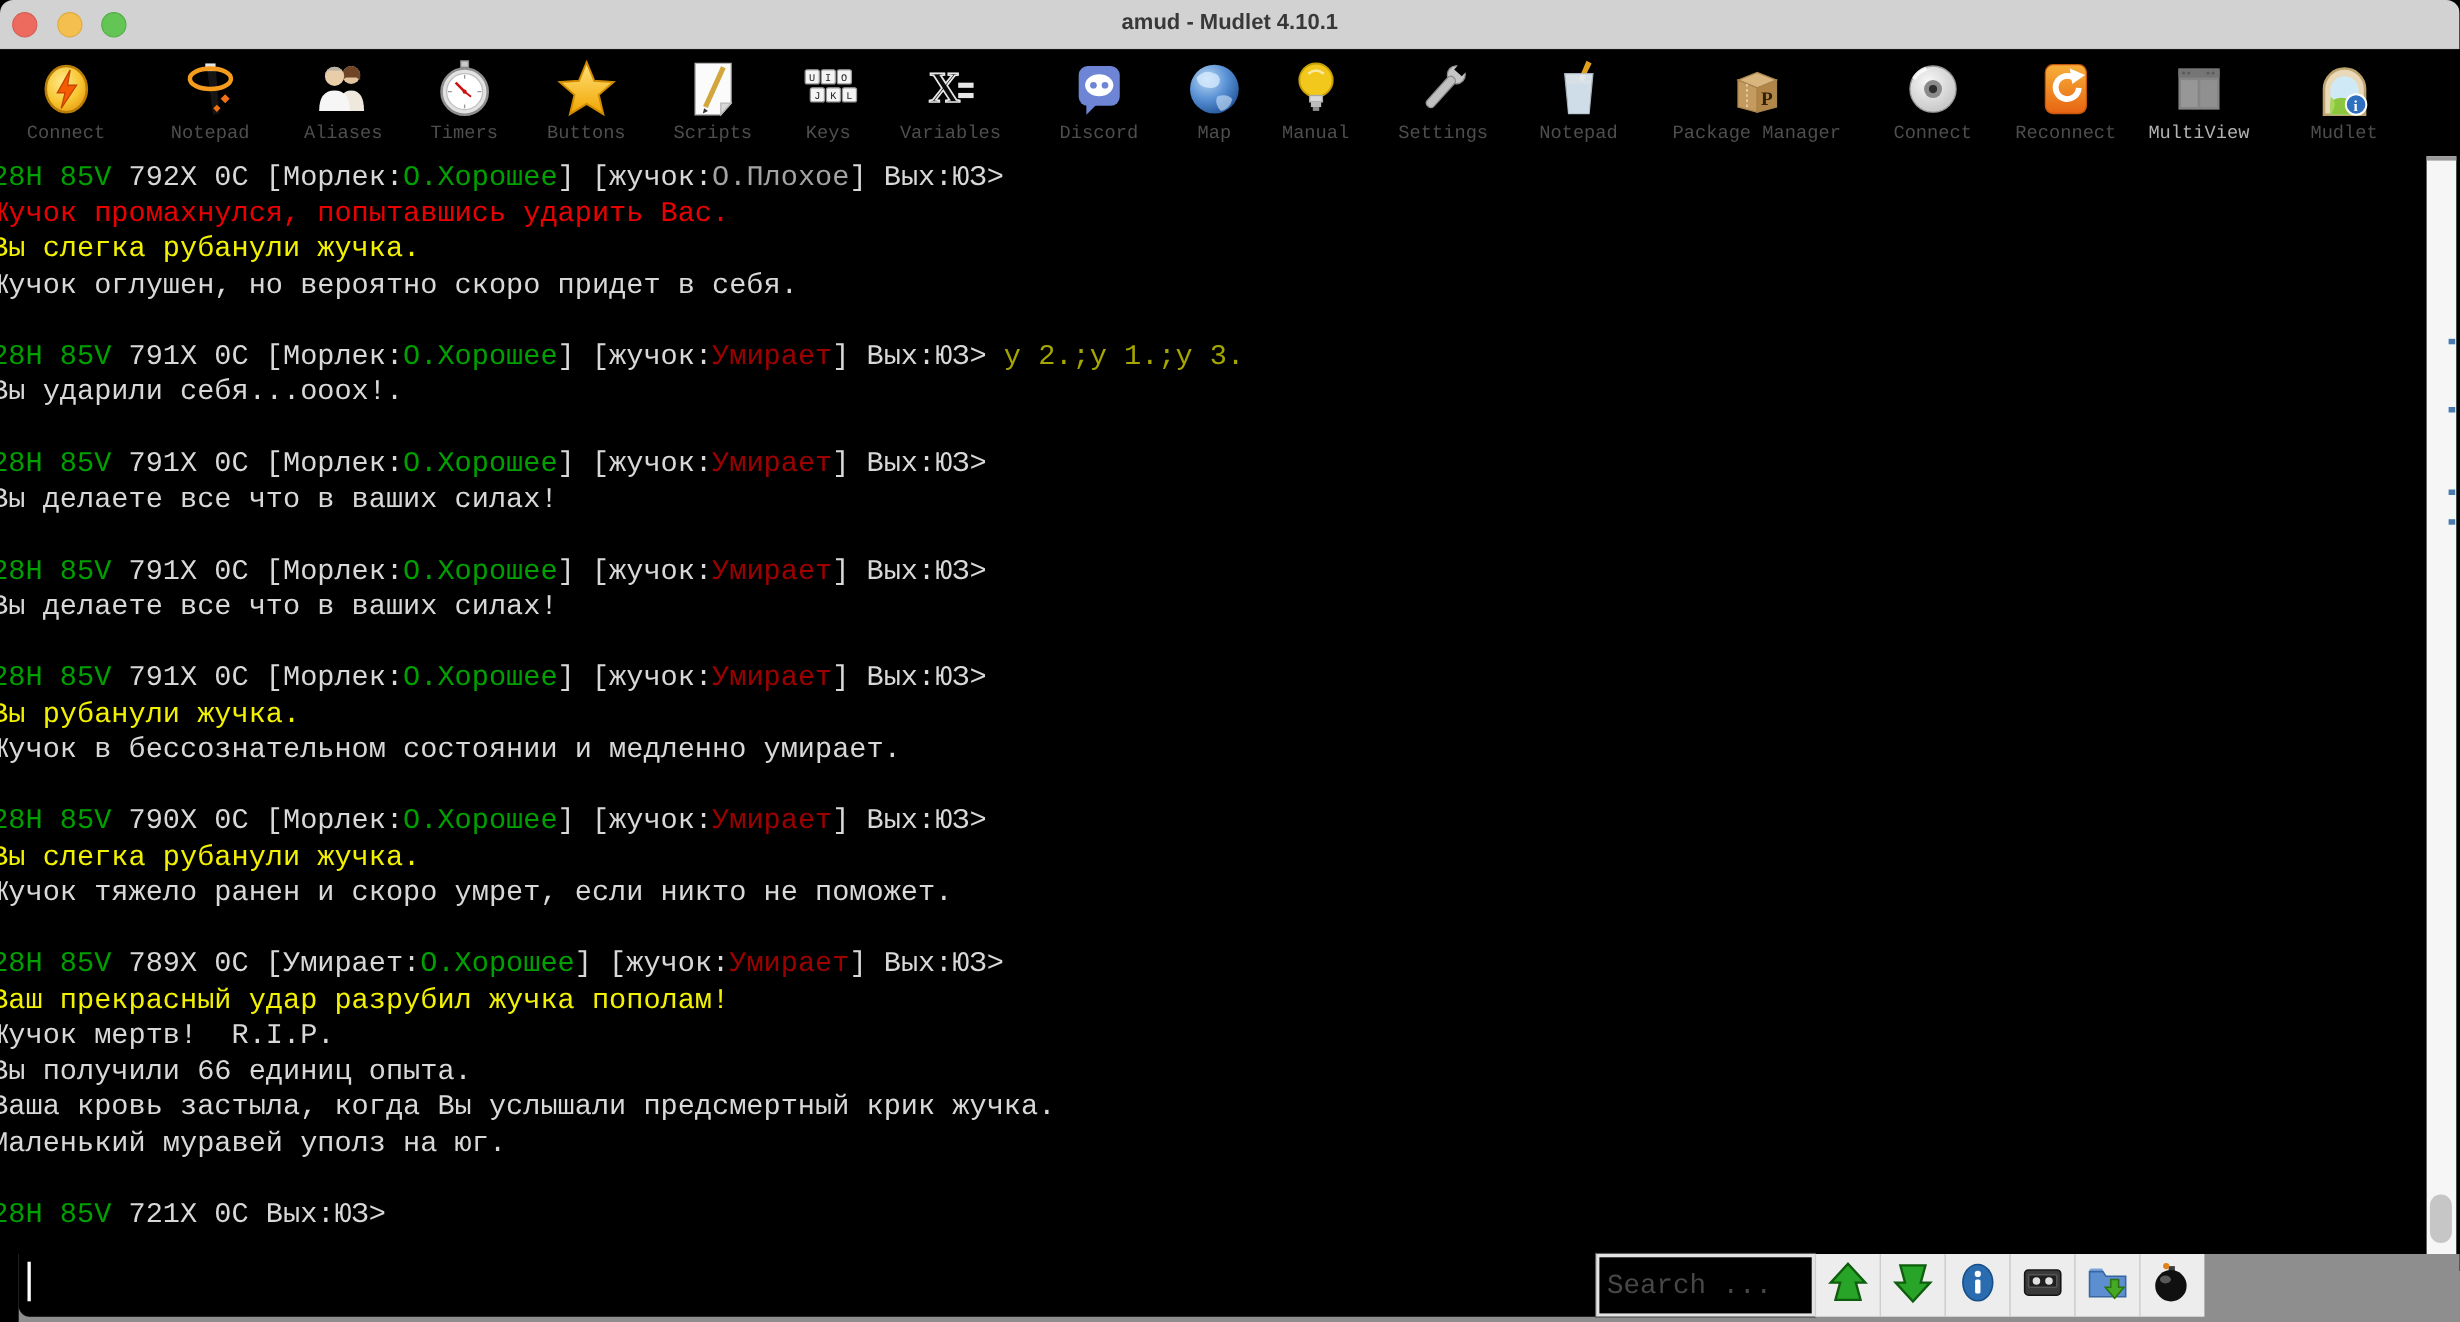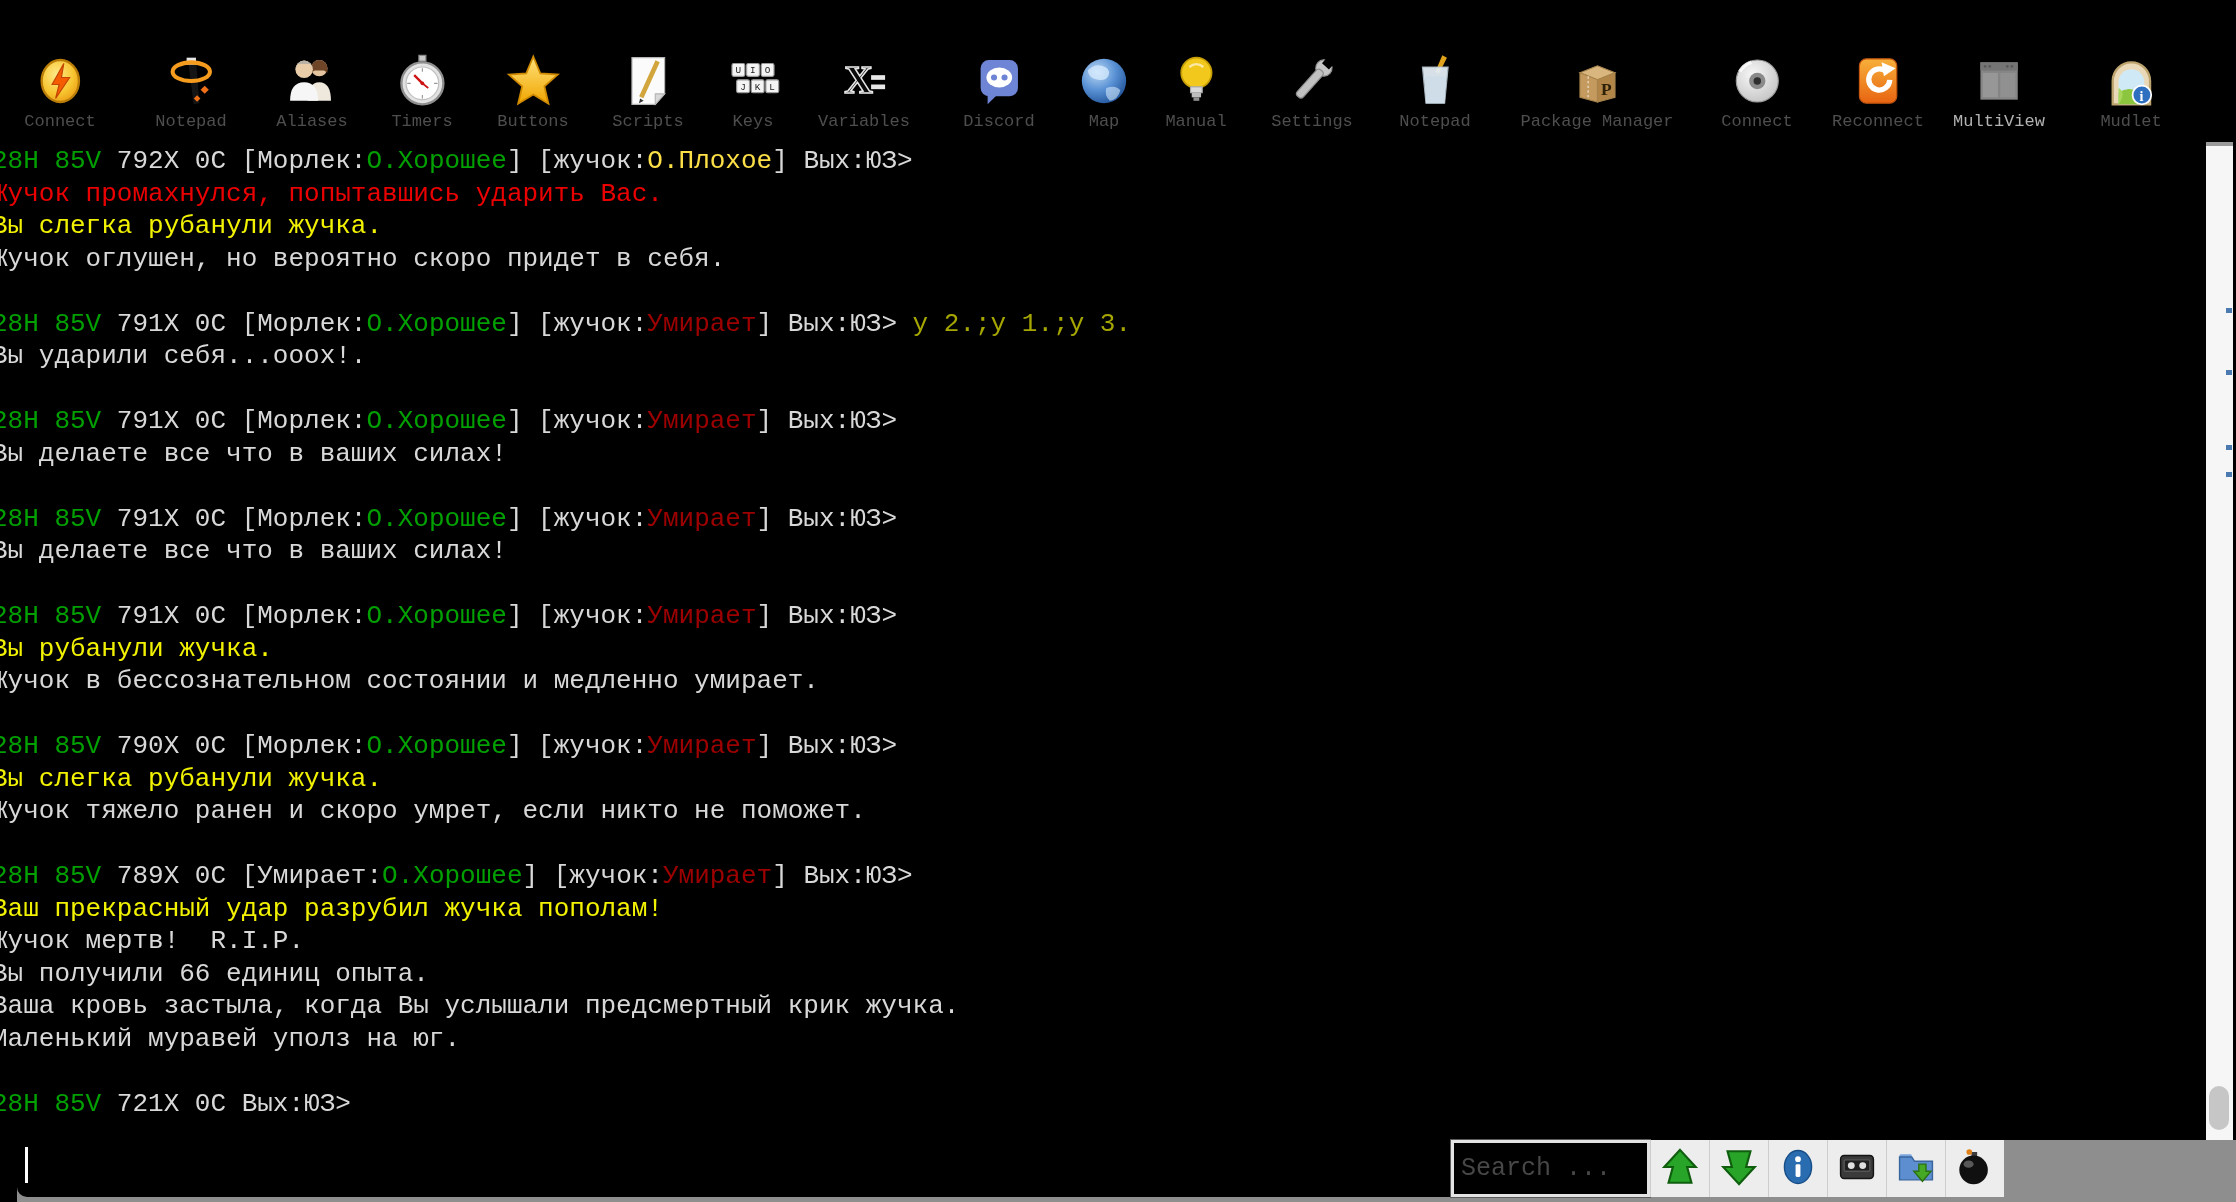--- a/index.html
+++ b/index.html
@@ -48,20 +48,28 @@
   .bbtn svg{width:40px;height:40px;}
   .statusbox{position:absolute;left:1988px;top:0;width:248px;height:57px;background:#fff;
     border-bottom-right-radius:10px;display:flex;align-items:center;justify-content:center;
     font-family:"Liberation Mono",monospace;font-size:23px;color:#101010;}
 </style>
 </head>
 <body>
 
 <div class="window">
 
+  <div class="titlebar">
+    <div class="traffic">
+      <span class="tl red"></span>
+      <span class="tl yellow"></span>
+      <span class="tl green"></span>
+    </div>
+    <div class="wtitle">amud - Mudlet 4.10.1</div>
+  </div>
 
   <div class="toolbar">
 
     <div class="tool" style="left:60px">
       <span class="ticon">
         <svg viewBox="0 0 48 48">
             <defs>
               <radialGradient id="gConn" cx="40%" cy="35%" r="75%">
                 <stop offset="0" stop-color="#ffe98a"></stop>
                 <stop offset="0.6" stop-color="#f7c530"></stop>
@@ -323,21 +331,21 @@
         <text x="31" y="41" font-size="12" font-weight="bold" font-family="'Liberation Serif',serif" fill="#fff">i</text>
           </svg>
       </span>
       <span class="tlabel">Mudlet</span>
     </div>
 
   </div>
 
   <div class="console">
     <div class="tlines">
-        <div class="tline"><span style="color: rgb(0, 160, 0);">28H 85V</span><span style="color: rgb(216, 216, 216);"> 792X 0C [Морлек:</span><span style="color: rgb(0, 160, 0);">О.Хорошее</span><span style="color: rgb(216, 216, 216);">] [жучок:</span><span style="color: #fde047;">О.Плохое</span><span style="color: rgb(216, 216, 216);">] Вых:ЮЗ&gt;</span></div>
+        <div class="tline"><span style="color: rgb(0, 160, 0);">28H 85V</span><span style="color: rgb(216, 216, 216);"> 792X 0C [Морлек:</span><span style="color: rgb(0, 160, 0);">О.Хорошее</span><span style="color: rgb(216, 216, 216);">] [жучок:</span><span style="color: #a3a3a3;">О.Плохое</span><span style="color: rgb(216, 216, 216);">] Вых:ЮЗ&gt;</span></div>
         <div class="tline"><span style="color: rgb(234, 0, 0);">Жучок промахнулся, попытавшись ударить Вас.</span></div>
         <div class="tline"><span style="color: rgb(242, 242, 0);">Вы слегка рубанули жучка.</span></div>
         <div class="tline"><span style="color: rgb(216, 216, 216);">Жучок оглушен, но вероятно скоро придет в себя.</span></div>
         <div class="tline">&nbsp;</div>
         <div class="tline"><span style="color: rgb(0, 160, 0);">28H 85V</span><span style="color: rgb(216, 216, 216);"> 791X 0C [Морлек:</span><span style="color: rgb(0, 160, 0);">О.Хорошее</span><span style="color: rgb(216, 216, 216);">] [жучок:</span><span style="color: rgb(158, 0, 0);">Умирает</span><span style="color: rgb(216, 216, 216);">] Вых:ЮЗ&gt;</span><span style="color: rgb(166, 166, 0);"> у 2.;у 1.;у 3.</span></div>
         <div class="tline"><span style="color: rgb(216, 216, 216);">Вы ударили себя...ооох!.</span></div>
         <div class="tline">&nbsp;</div>
         <div class="tline"><span style="color: rgb(0, 160, 0);">28H 85V</span><span style="color: rgb(216, 216, 216);"> 791X 0C [Морлек:</span><span style="color: rgb(0, 160, 0);">О.Хорошее</span><span style="color: rgb(216, 216, 216);">] [жучок:</span><span style="color: rgb(158, 0, 0);">Умирает</span><span style="color: rgb(216, 216, 216);">] Вых:ЮЗ&gt;</span></div>
         <div class="tline"><span style="color: rgb(216, 216, 216);">Вы делаете все что в ваших силах!</span></div>
         <div class="tline">&nbsp;</div>

